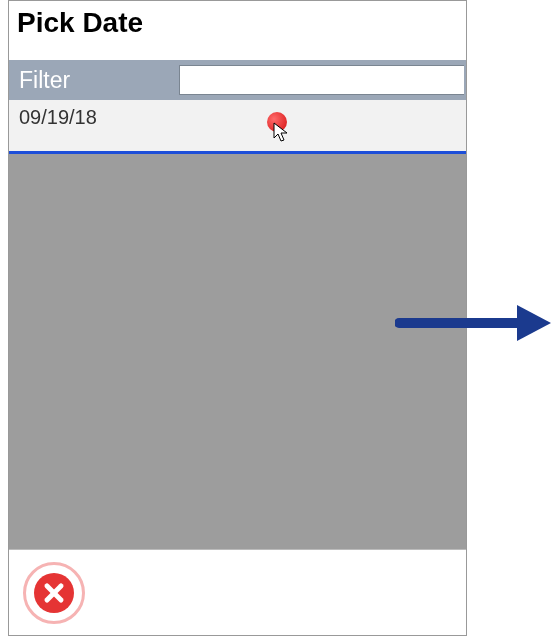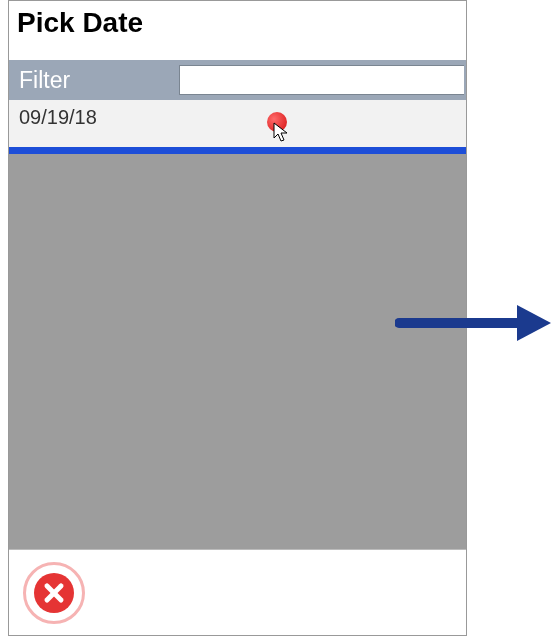--- a/index.html
+++ b/index.html
@@ -52,21 +52,21 @@
     }
     .list-area {
       flex: 1;
       background: #9d9d9d;
       display: flex;
       flex-direction: column;
       position: relative;
     }
     .list-item {
       background: #f2f2f2;
-      border-bottom: 7px solid #1d4ed8;
+      border-bottom: 3px solid #1d4ed8;
       height: 54px;
       display: flex;
       align-items: flex-start;
       padding: 6px 10px;
       font-size: 20px;
       color: #333;
       cursor: pointer;
     }
     .footer {
       height: 86px;

